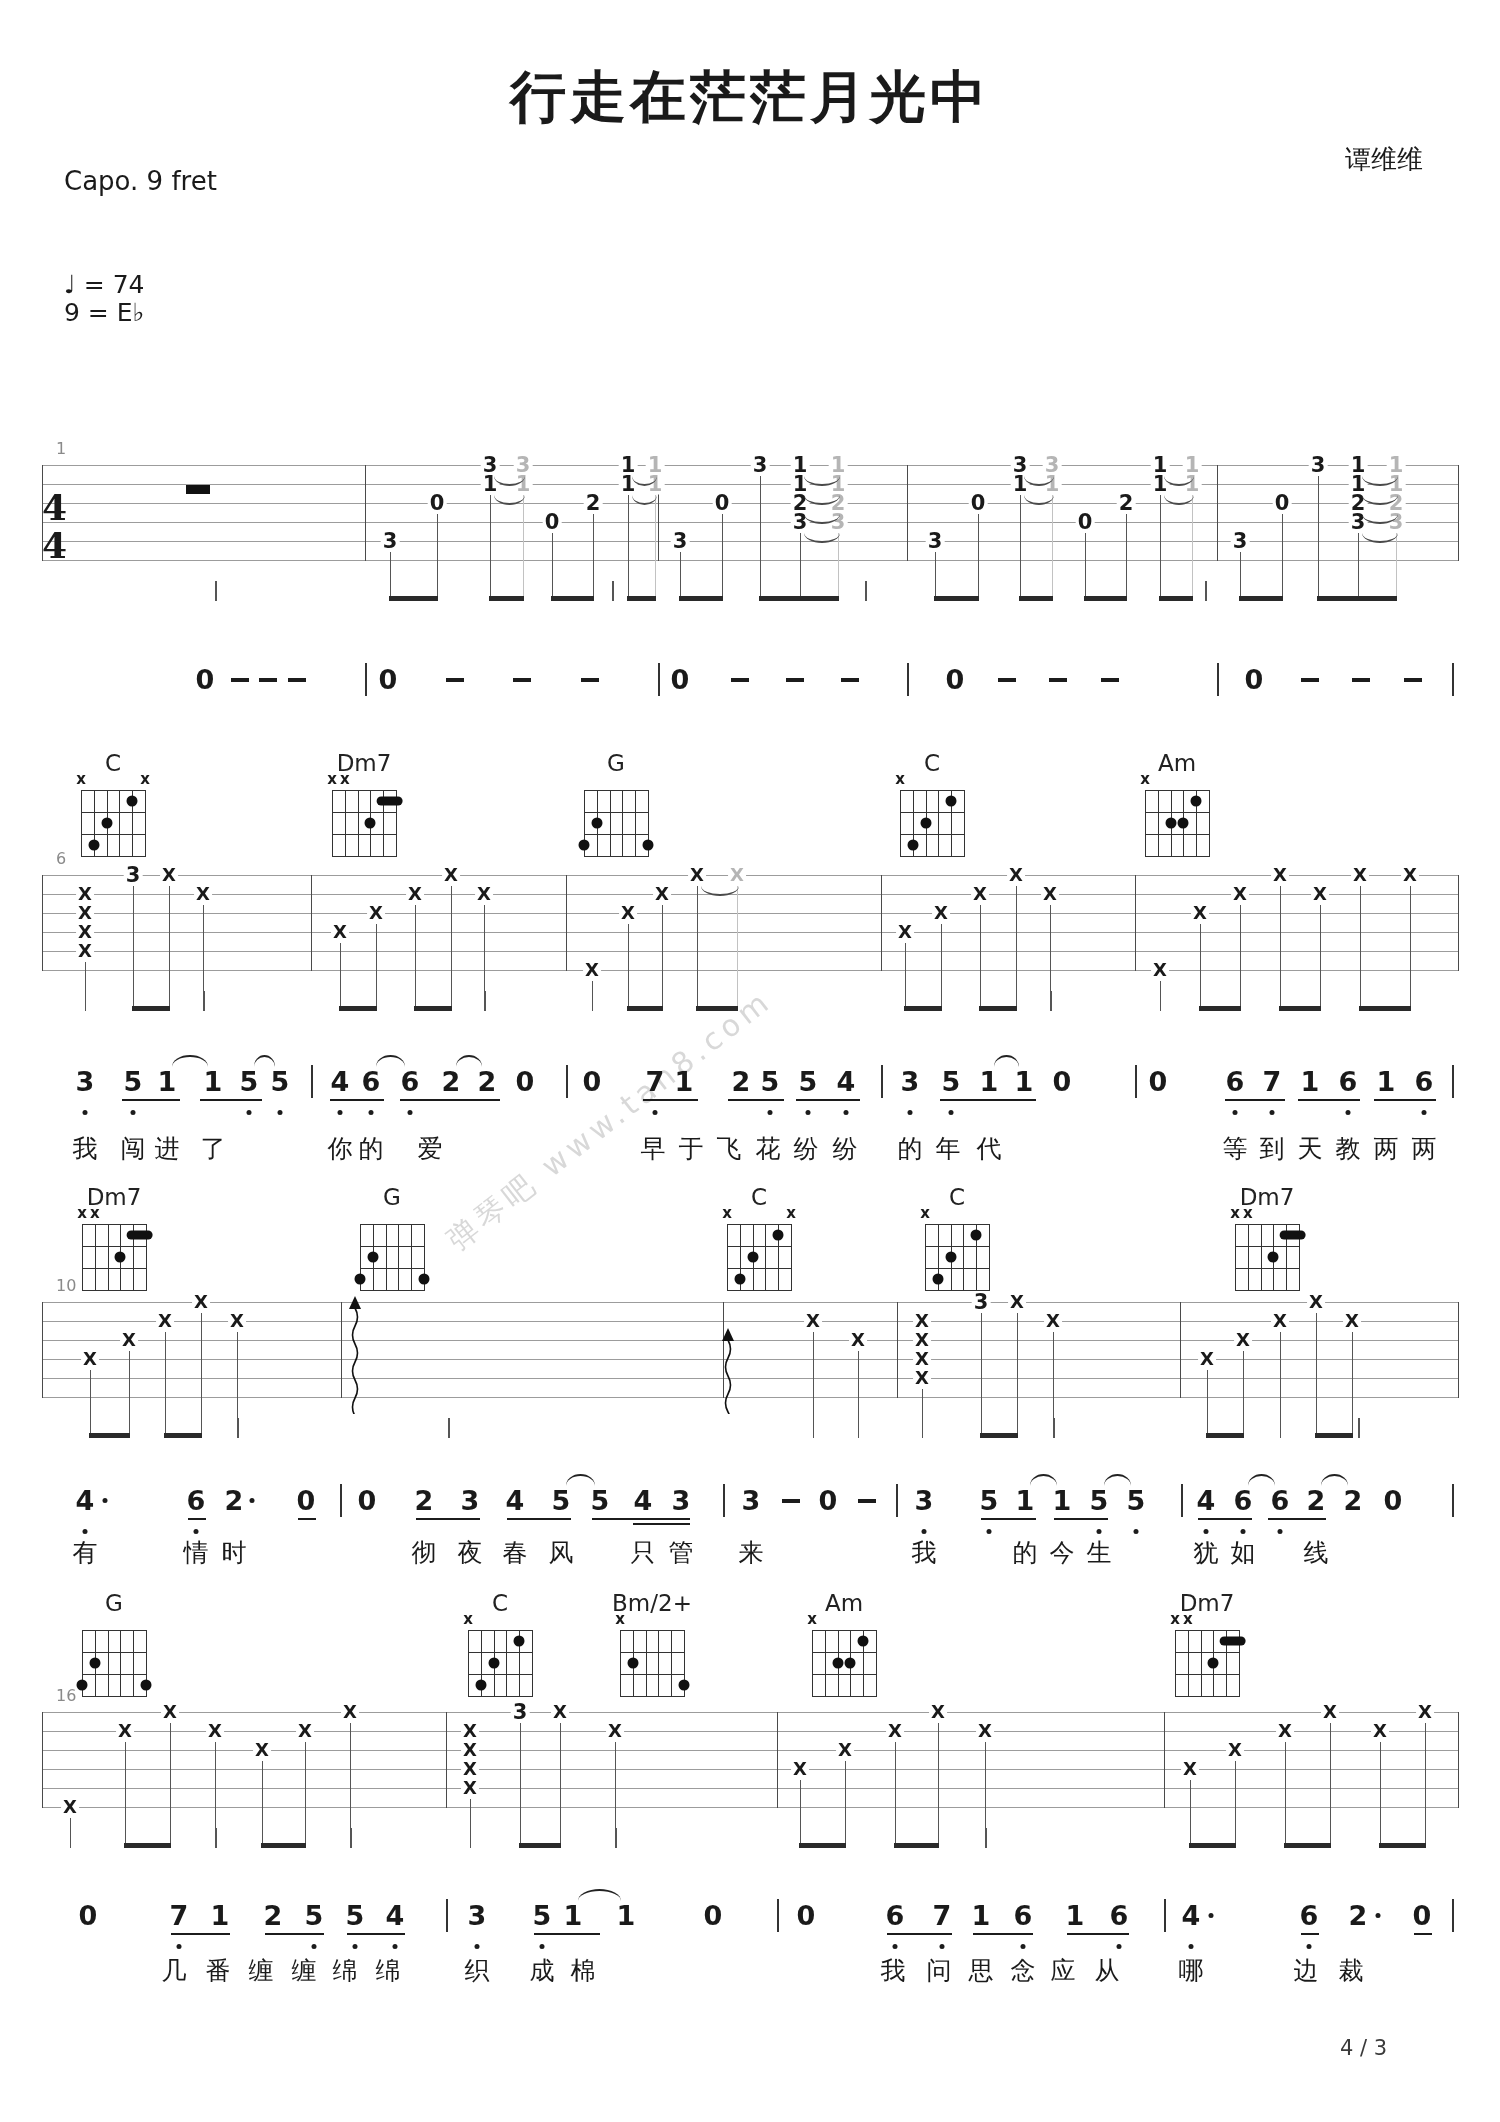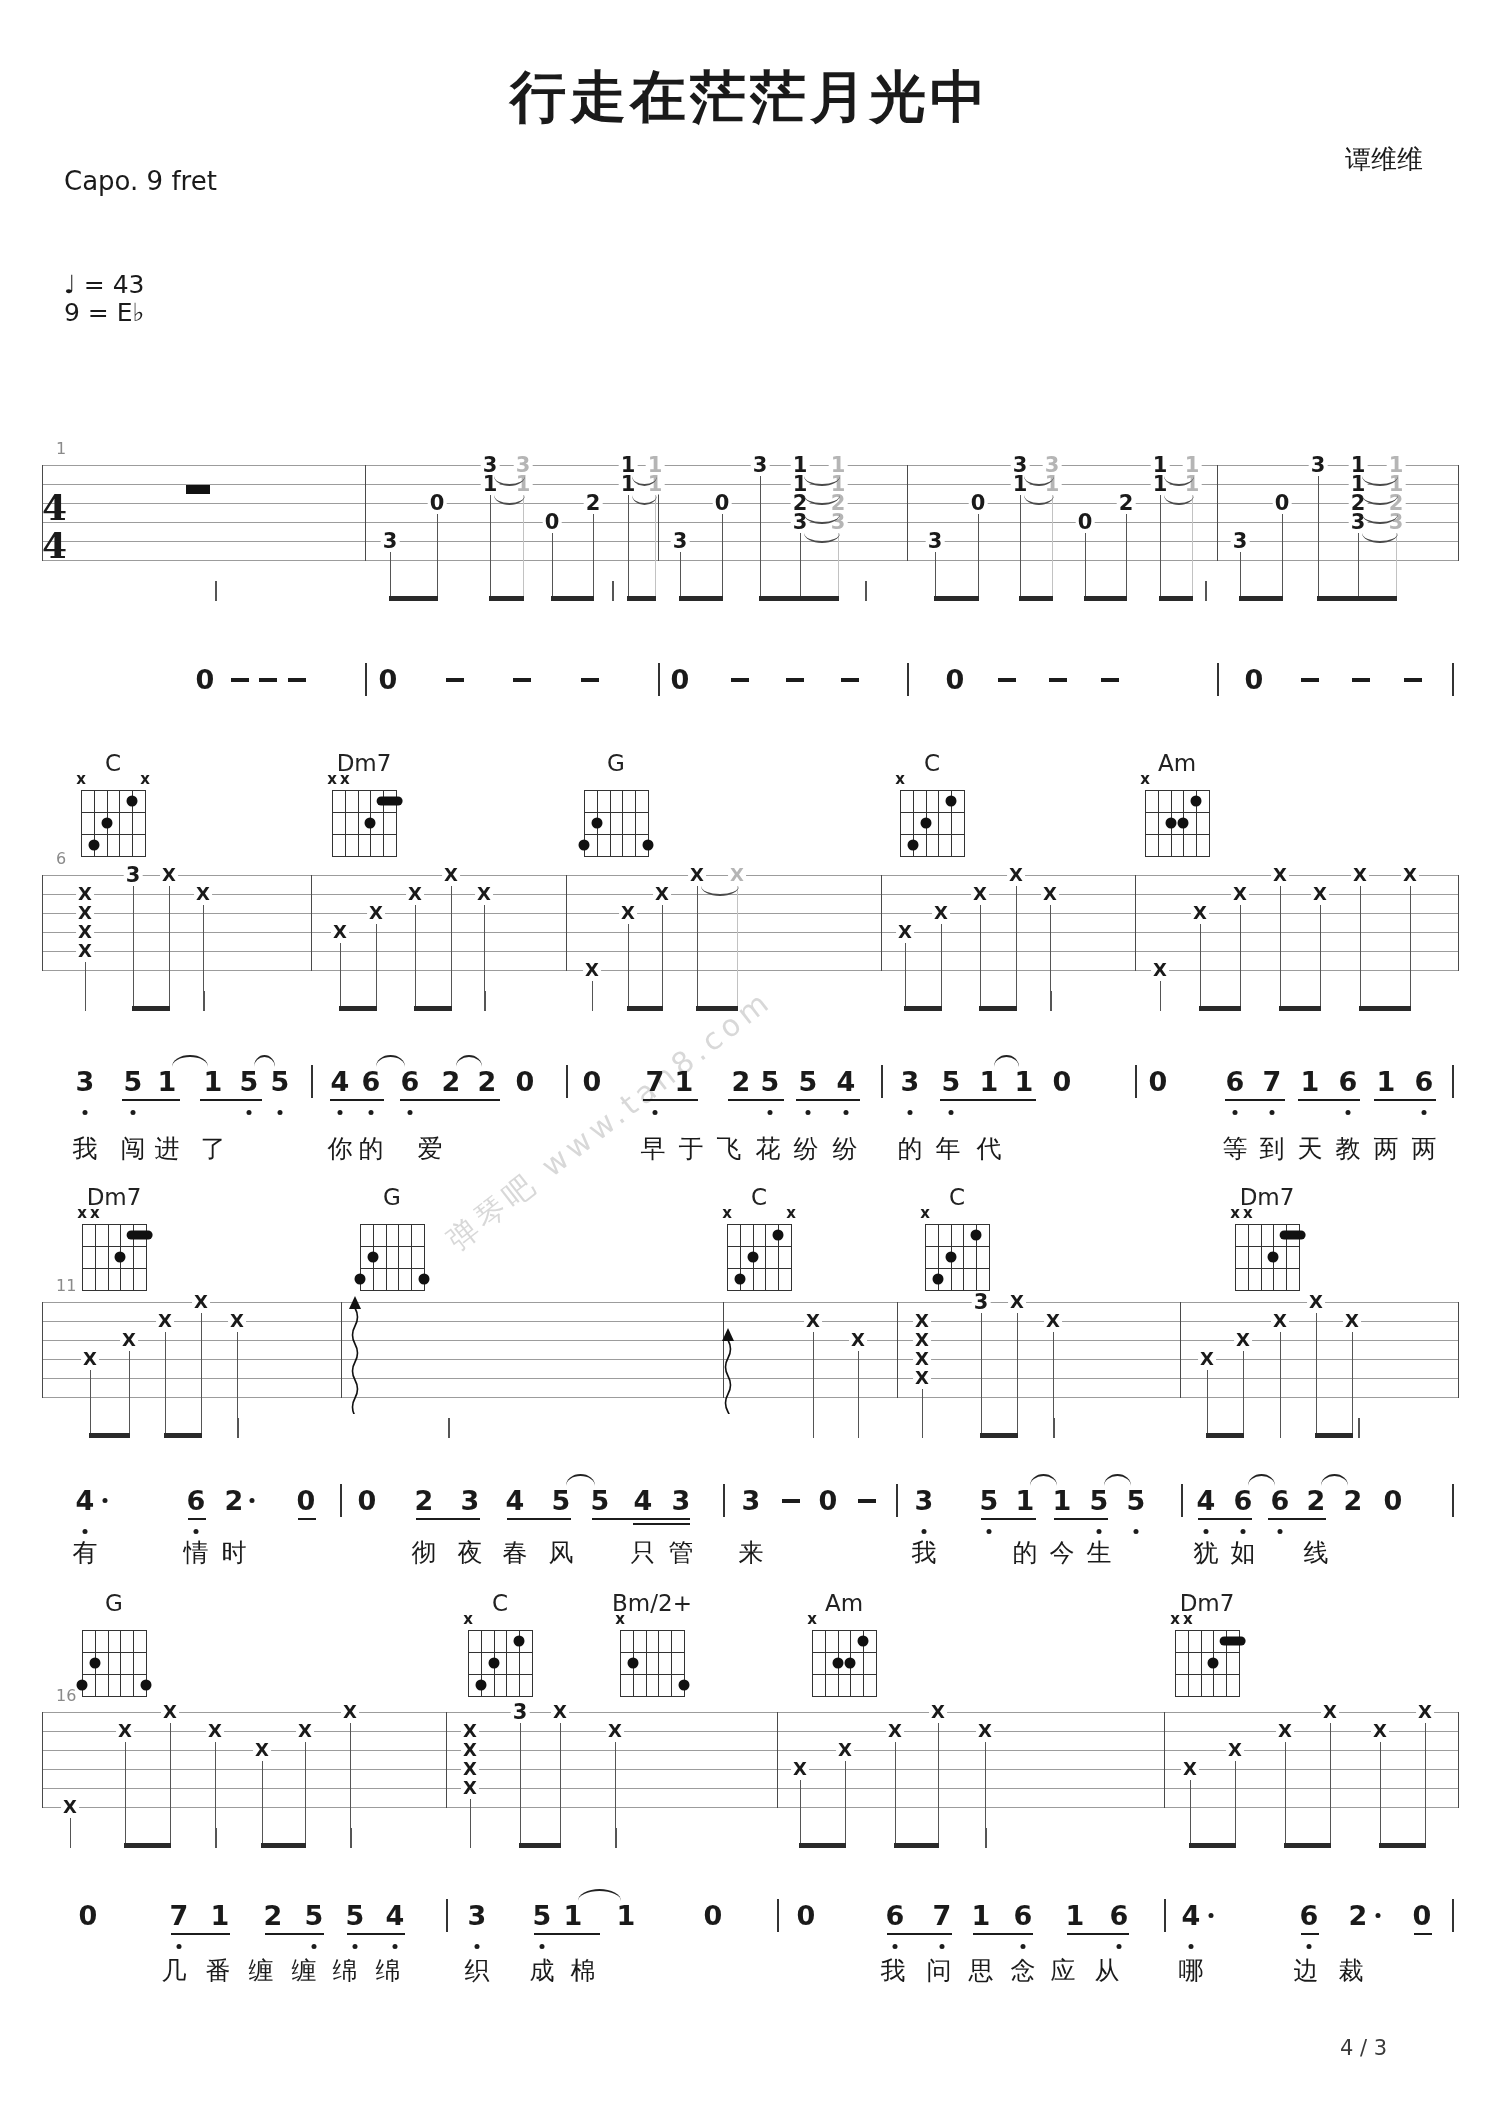--- a/index.html
+++ b/index.html
@@ -43,21 +43,21 @@
   .cbarre{height:9px;border-radius:5px;background:#111;transform:translate(-50%,-50%);}
   .cx{font-size:15px;font-weight:600;transform:translate(-50%,-100%);line-height:1;}
 </style>
 </head>
 <body>
 
 <div class="page">
   <div class="abs title">行走在茫茫月光中</div>
   <div class="abs artist">谭维维</div>
   <div class="abs capo">Capo. 9 fret</div>
-  <div class="abs tempo">♩ = 43</div>
+  <div class="abs tempo">♩ = 74</div>
   <div class="abs keysig">9 = E♭</div>
   <div class="abs watermark">弹琴吧 www.tan8.com</div>
   <div id="score">
       <div class="abs staffline" style="left: 42px; top: 465px; width: 1416px; height: 1px;"></div>
       <div class="abs staffline" style="left: 42px; top: 484px; width: 1416px; height: 1px;"></div>
       <div class="abs staffline" style="left: 42px; top: 503px; width: 1416px; height: 1px;"></div>
       <div class="abs staffline" style="left: 42px; top: 522px; width: 1416px; height: 1px;"></div>
       <div class="abs staffline" style="left: 42px; top: 541px; width: 1416px; height: 1px;"></div>
       <div class="abs staffline" style="left: 42px; top: 560px; width: 1416px; height: 1px;"></div>
       <div class="abs barline" style="left: 42px; top: 465px; width: 1px; height: 96px;"></div>
@@ -261,21 +261,21 @@
       <div class="abs staffline" style="left: 42px; top: 1340px; width: 1416px; height: 1px;"></div>
       <div class="abs staffline" style="left: 42px; top: 1359px; width: 1416px; height: 1px;"></div>
       <div class="abs staffline" style="left: 42px; top: 1378px; width: 1416px; height: 1px;"></div>
       <div class="abs staffline" style="left: 42px; top: 1397px; width: 1416px; height: 1px;"></div>
       <div class="abs barline" style="left: 42px; top: 1302px; width: 1px; height: 96px;"></div>
       <div class="abs barline" style="left: 341px; top: 1302px; width: 1px; height: 96px;"></div>
       <div class="abs barline" style="left: 723px; top: 1302px; width: 1px; height: 96px;"></div>
       <div class="abs barline" style="left: 897px; top: 1302px; width: 1px; height: 96px;"></div>
       <div class="abs barline" style="left: 1180px; top: 1302px; width: 1px; height: 96px;"></div>
       <div class="abs barline" style="left: 1458px; top: 1302px; width: 1px; height: 96px;"></div>
-      <div class="abs mnum" style="left: 56px; top: 1276px;">11</div>
+      <div class="abs mnum" style="left: 56px; top: 1276px;">10</div>
       <div class="abs stem" style="left: 90px; top: 1370px; height: 68px;"></div>
       <div class="abs stem" style="left: 129px; top: 1351px; height: 87px;"></div>
       <div class="abs stem" style="left: 165px; top: 1332px; height: 106px;"></div>
       <div class="abs stem" style="left: 201px; top: 1313px; height: 125px;"></div>
       <div class="abs stem" style="left: 237px; top: 1332px; height: 106px;"></div>
       <div class="abs stem" style="left: 813px; top: 1332px; height: 106px;"></div>
       <div class="abs stem" style="left: 858px; top: 1351px; height: 87px;"></div>
       <div class="abs stem" style="left: 922px; top: 1389px; height: 49px;"></div>
       <div class="abs stem" style="left: 981px; top: 1313px; height: 125px;"></div>
       <div class="abs stem" style="left: 1017px; top: 1313px; height: 125px;"></div>

